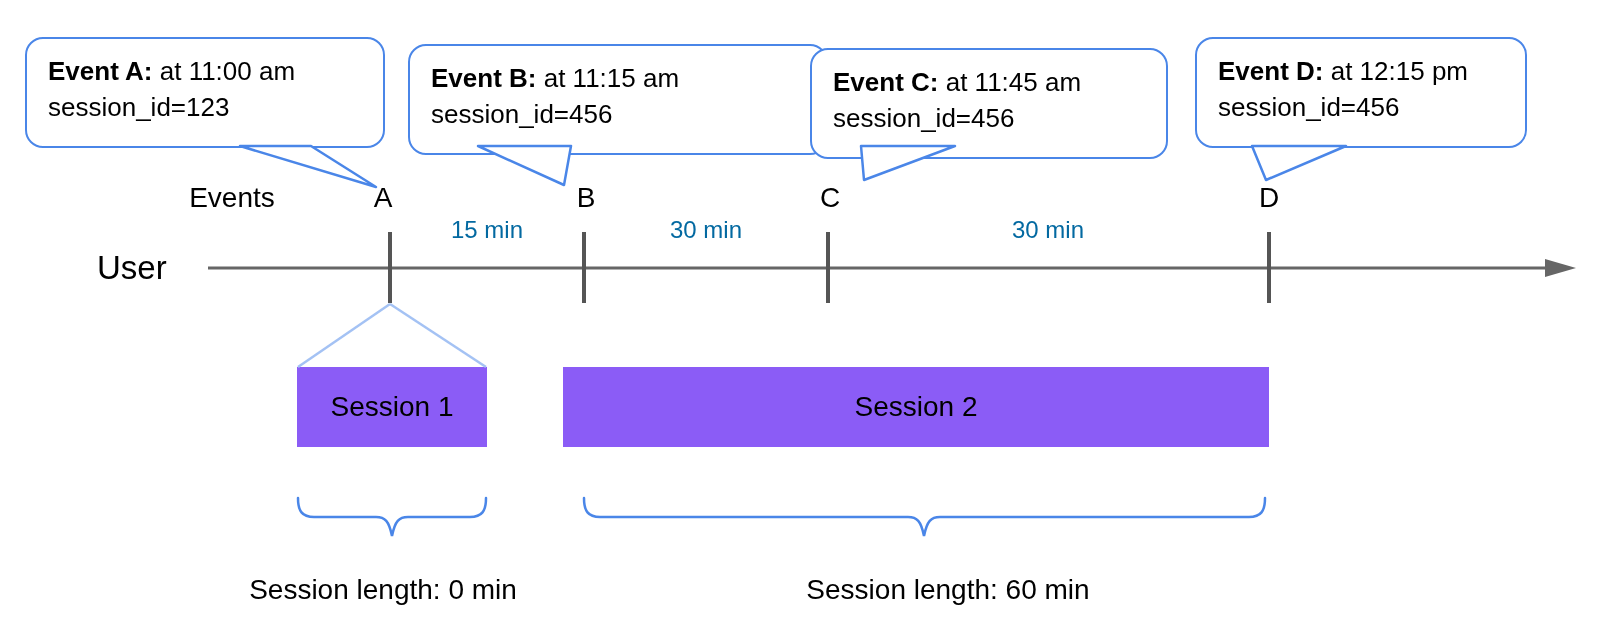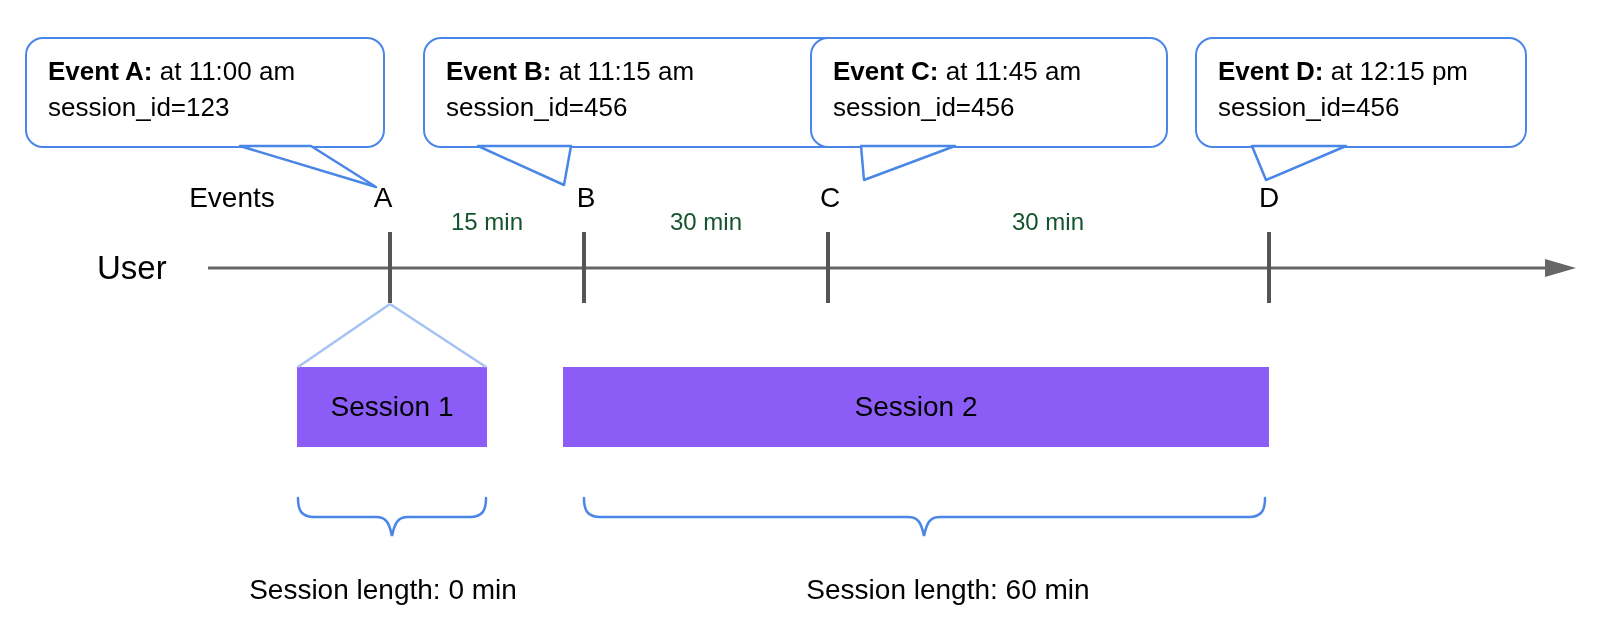--- a/index.html
+++ b/index.html
@@ -11,45 +11,45 @@
   .callout{
     position:absolute;top:37px;height:111px;box-sizing:border-box;
     background:#fff;border:2.5px solid #4a86e8;border-radius:18px;
     padding:14px 10px 0 21px;font-size:26px;line-height:36px;white-space:nowrap;
     z-index:1;
   }
   .callout .t{font-weight:700;}
   .label{position:absolute;white-space:nowrap;}
   .center{transform:translateX(-50%);}
   .event-letter{font-size:28px;top:182px;}
-  .interval{font-size:24px;top:208px;color:#14532d;}
+  .interval{font-size:24px;top:216px;color:#0369a1;}
   .axis-caption{font-size:28px;top:182px;}
   .user-caption{font-size:33px;top:249px;left:97px;}
   .session-box{
     position:absolute;top:367px;height:80px;background:#8b5cf6;
     display:flex;align-items:center;justify-content:center;
     font-size:28px;z-index:1;
   }
   .length-label{font-size:28px;top:574px;}
   svg.overlay{position:absolute;left:0;top:0;z-index:2;pointer-events:none;}
 </style>
 </head>
 <body>
 
 <div id="stage">
 
   <div class="callout" style="left:25px;width:360px;">
     <div><span class="t">Event A:</span><span> at 11:00 am</span></div>
     <div>session_id=123</div>
   </div>
-  <div class="callout" style="left:423px;width:420px;">
+  <div class="callout" style="left:408px;width:420px;margin-top:7px;">
     <div><span class="t">Event B:</span><span> at 11:15 am</span></div>
     <div>session_id=456</div>
   </div>
-  <div class="callout" style="left:810px;width:358px;">
+  <div class="callout" style="left:810px;width:358px;margin-top:11px;">
     <div><span class="t">Event C:</span><span> at 11:45 am</span></div>
     <div>session_id=456</div>
   </div>
   <div class="callout" style="left:1195px;width:332px;">
     <div><span class="t">Event D:</span><span> at 12:15 pm</span></div>
     <div>session_id=456</div>
   </div>
 
   <div class="label axis-caption center" style="left:206px;margin-left:26px;">Events</div>
   <div class="label event-letter center" style="left:383px;">A</div>

